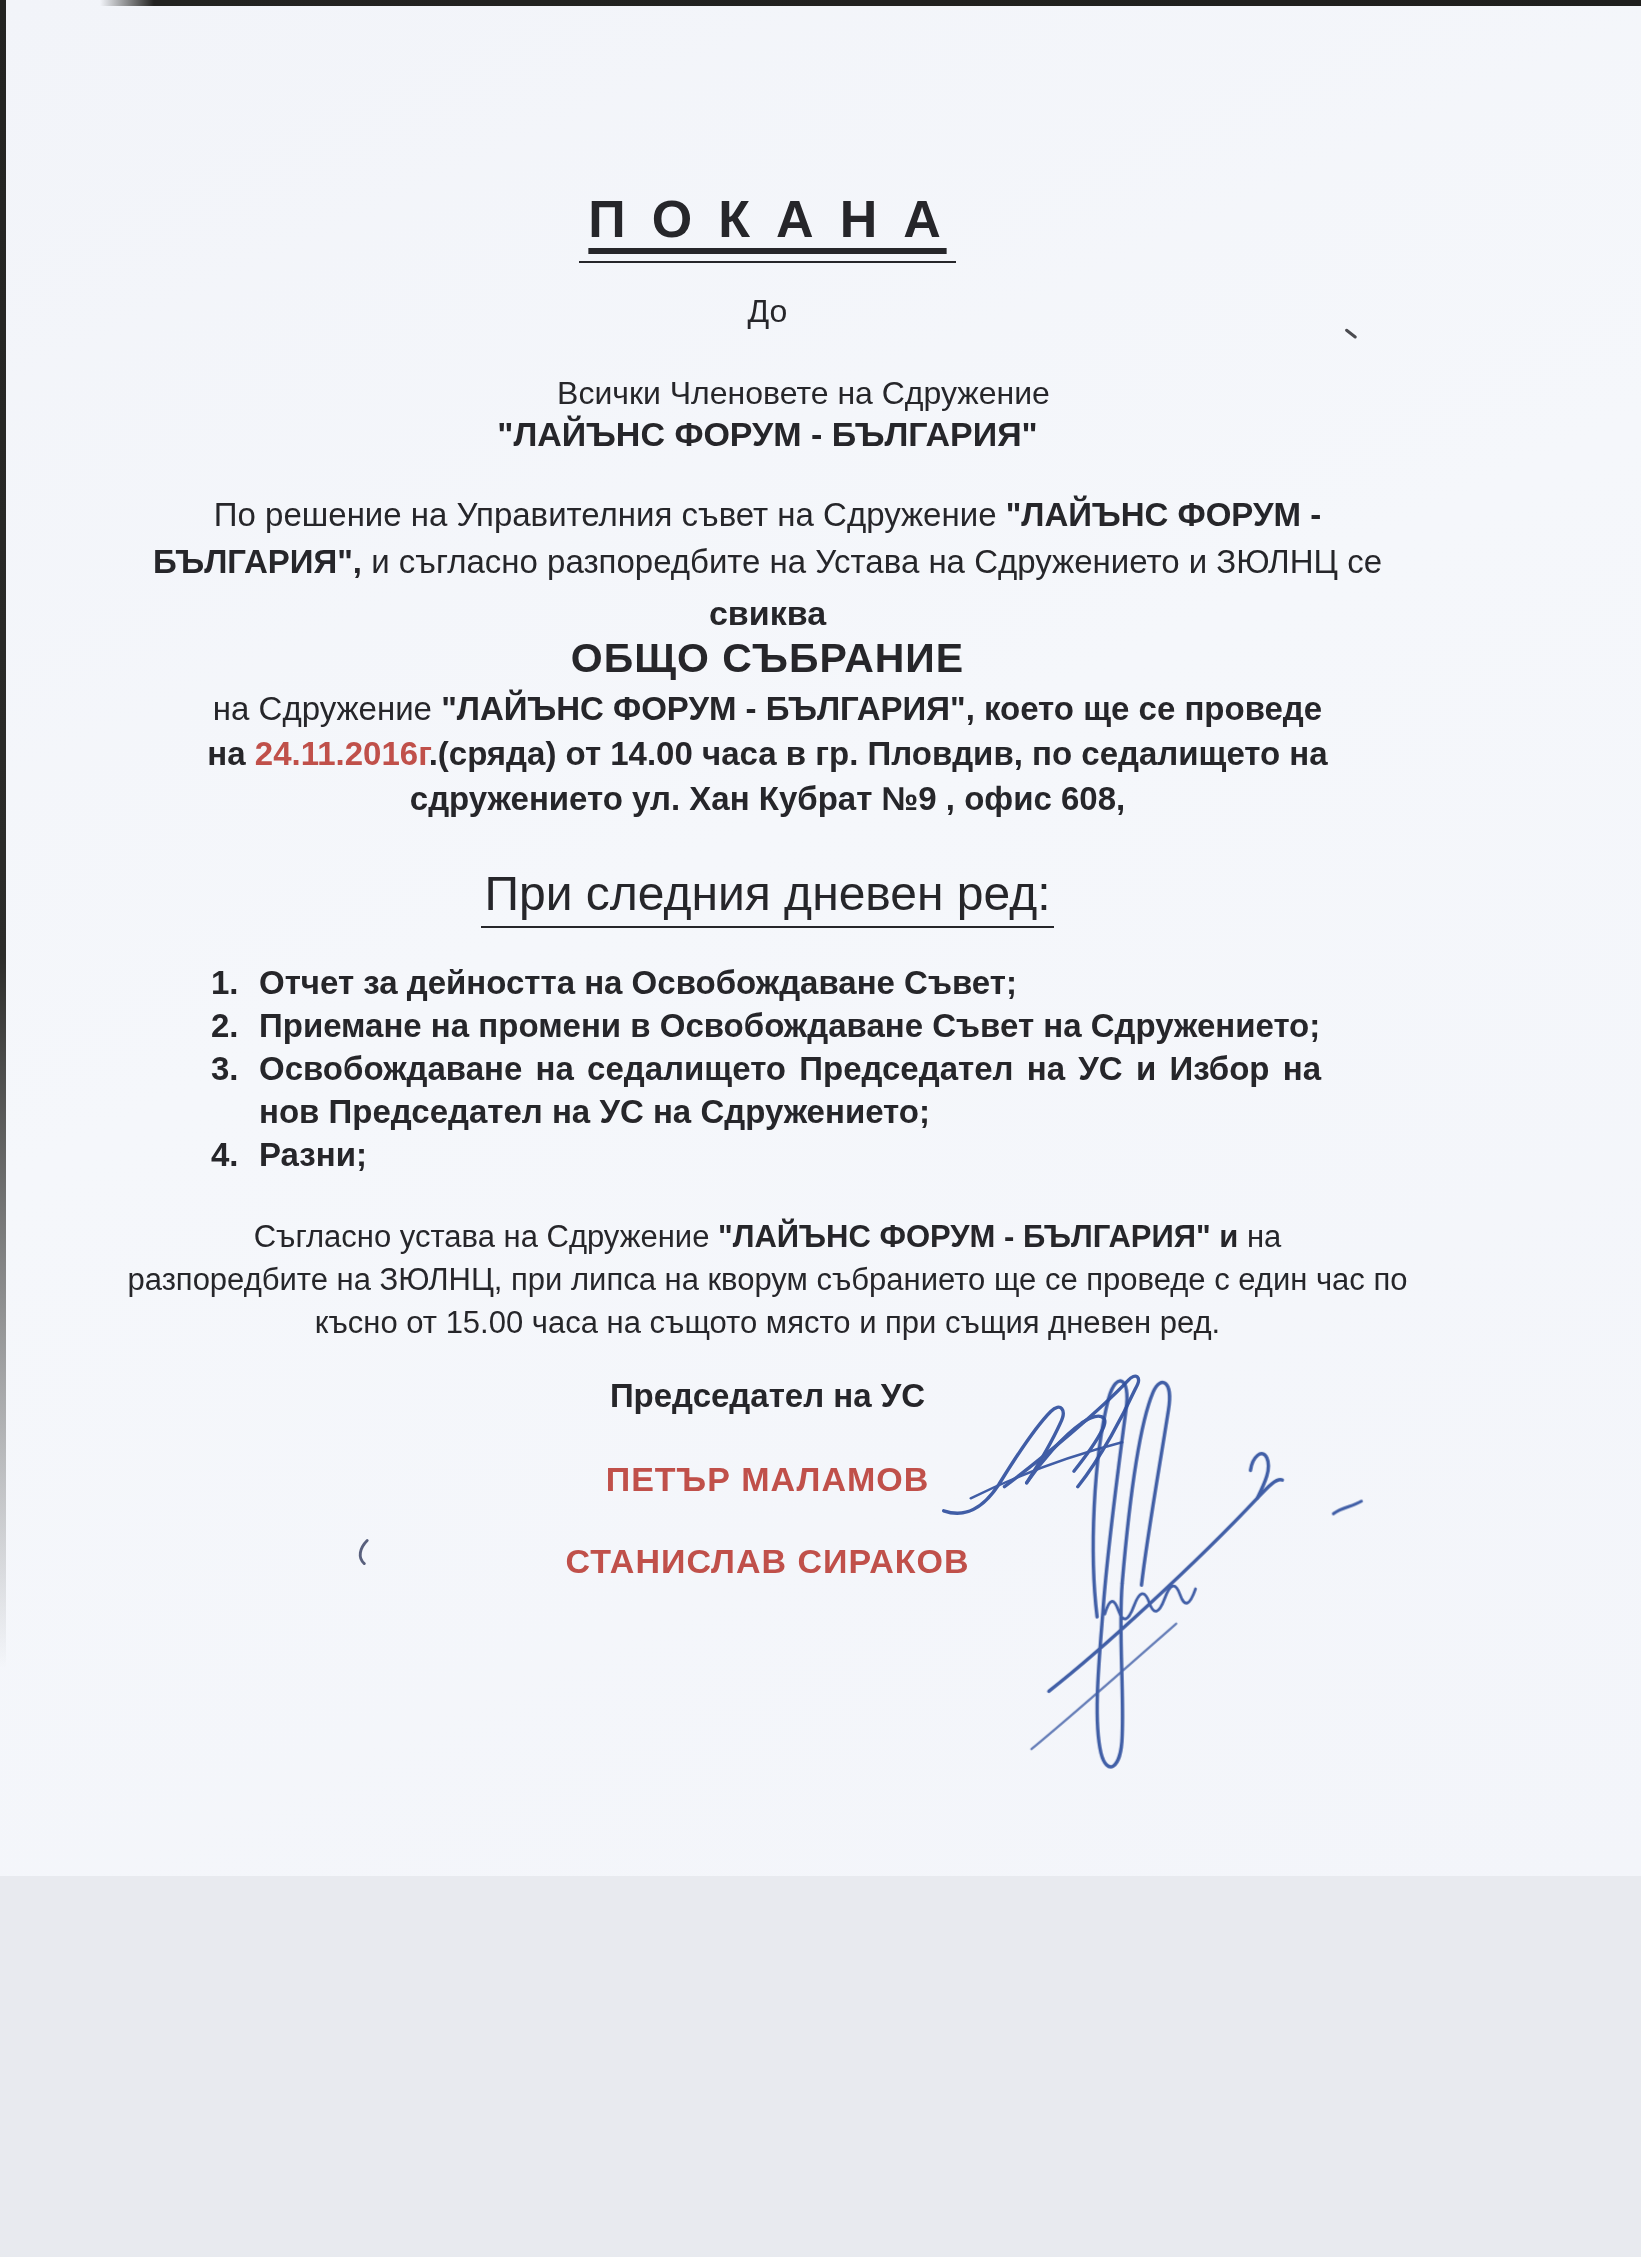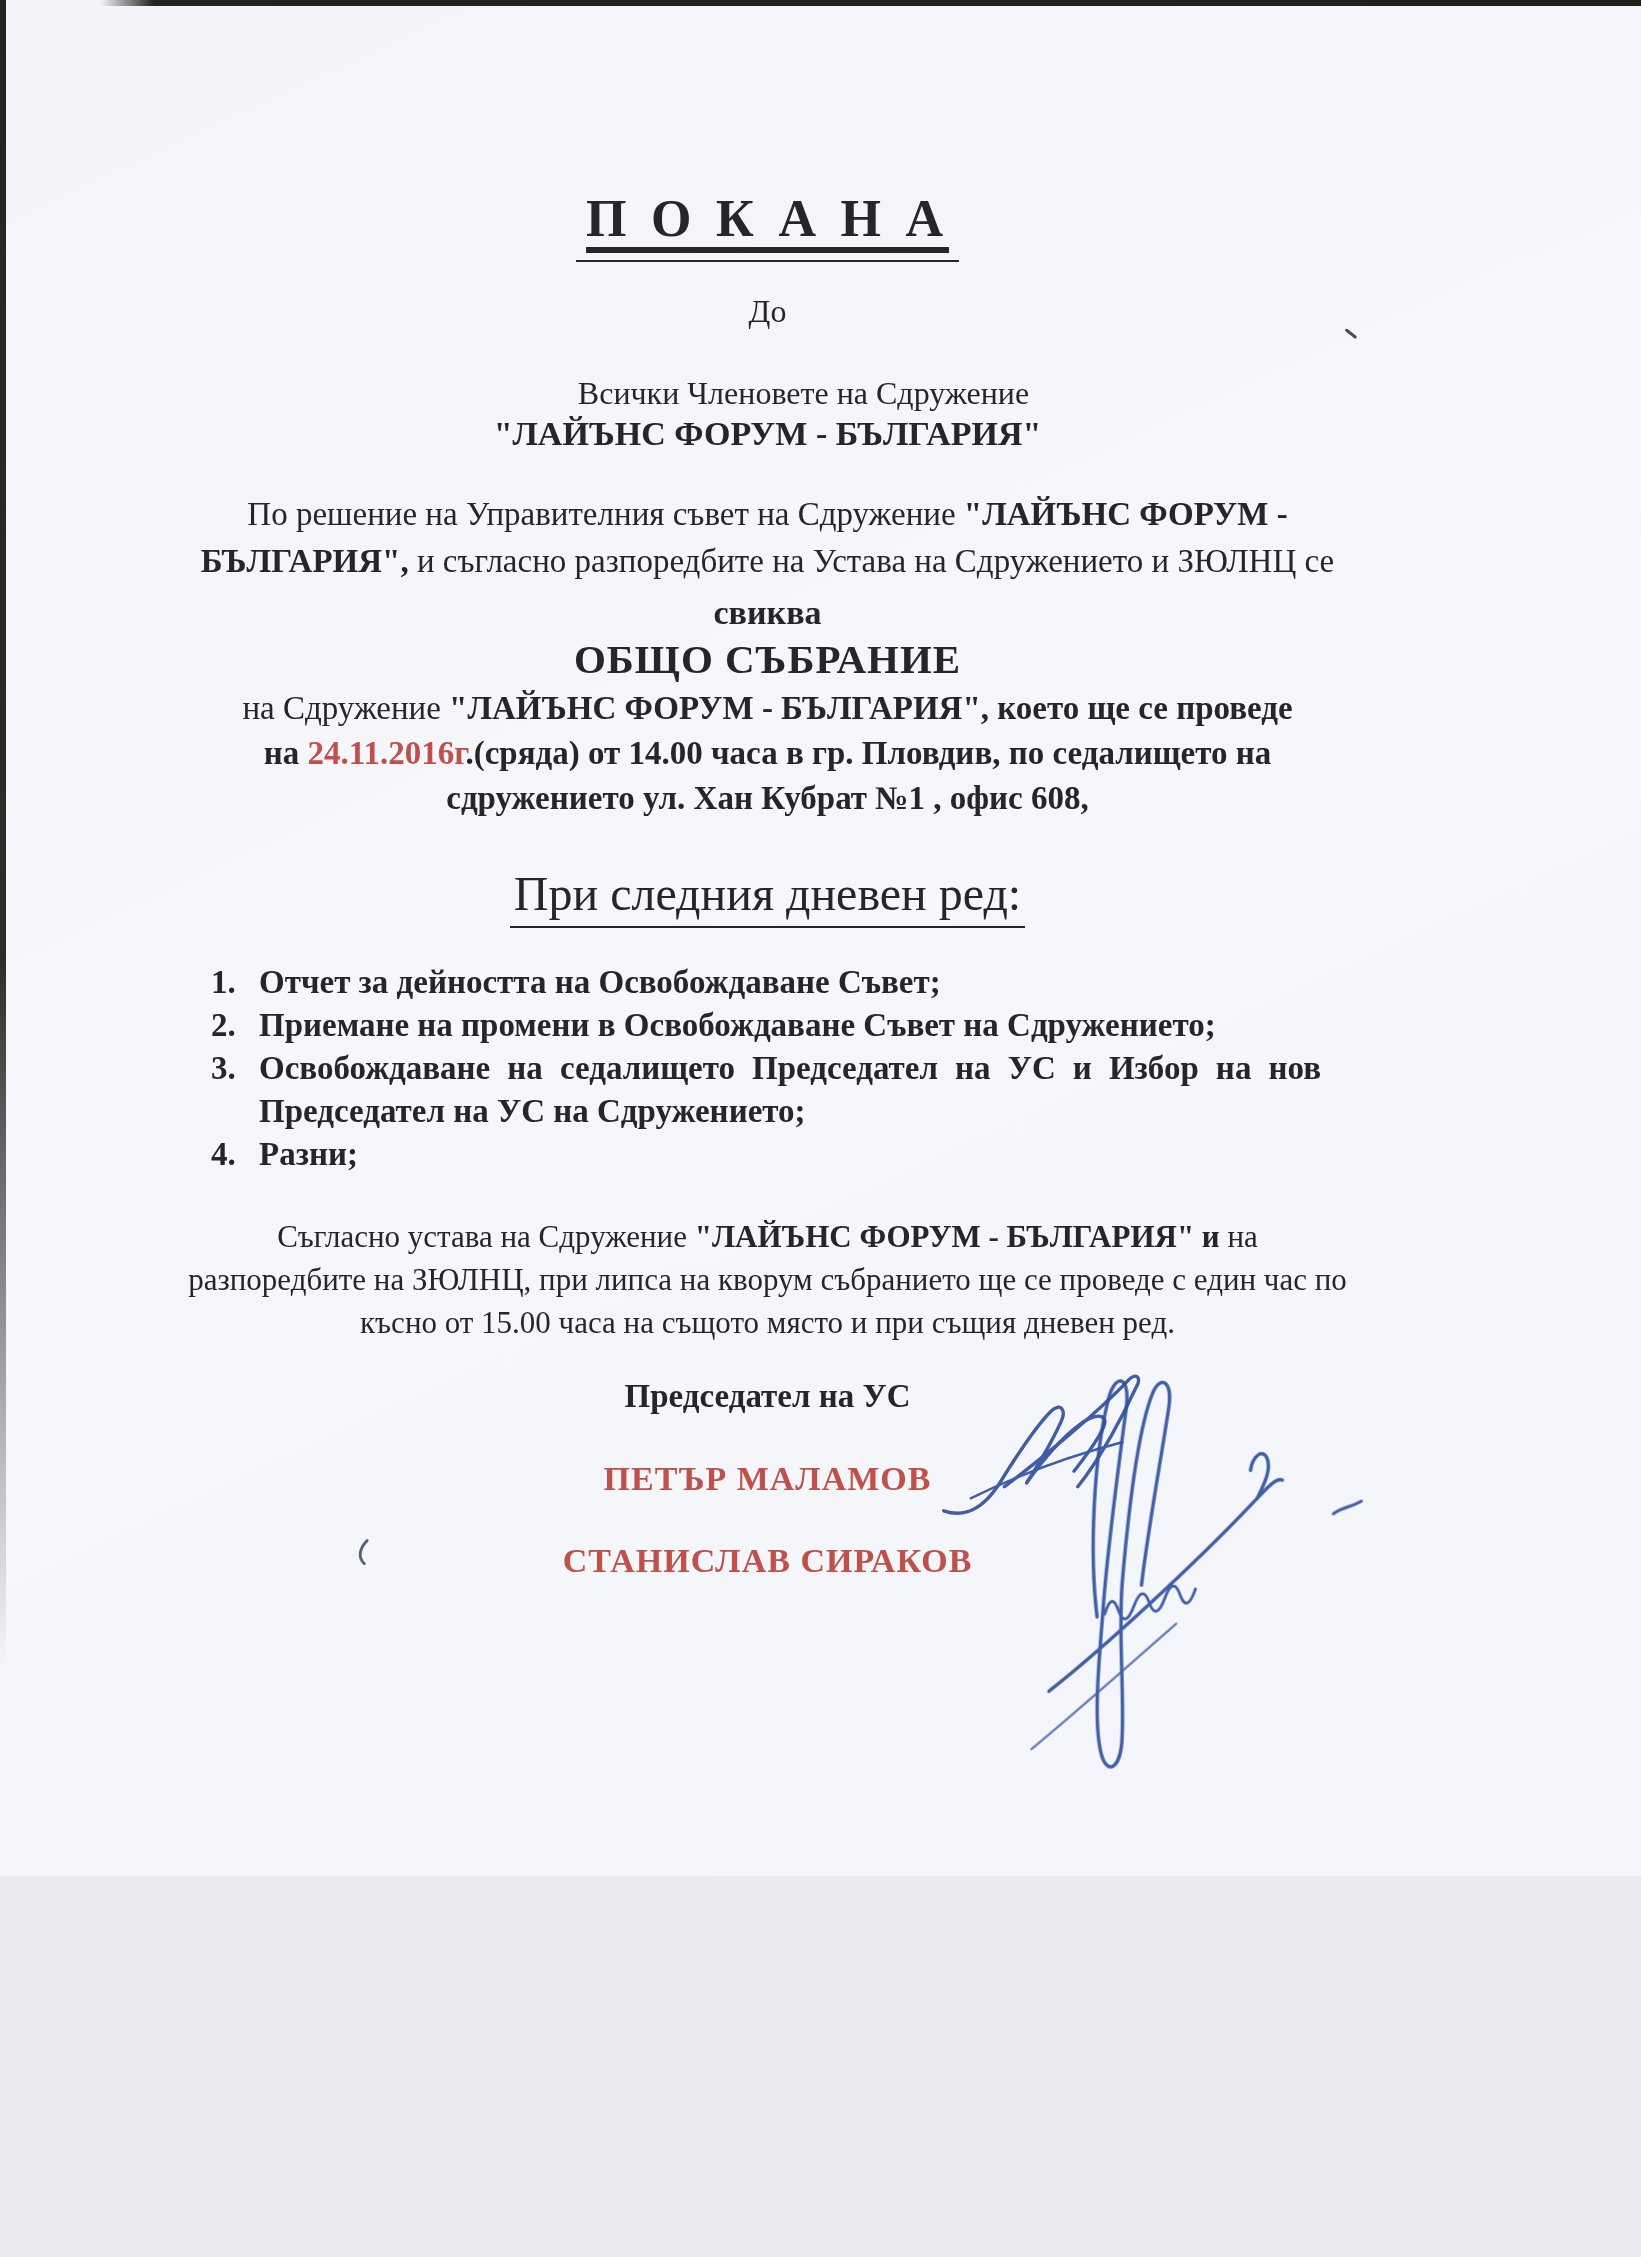--- a/index.html
+++ b/index.html
@@ -1,20 +1,20 @@
 <!DOCTYPE html>
 <html><head>
 <meta charset="utf-8">
 <style>
   html,body{margin:0;padding:0;}
   body{width:1641px;height:2257px;overflow:hidden;background:#e8eaef;}
   .paper{
     position:relative;width:1641px;height:1876px;overflow:hidden;
     background:linear-gradient(155deg,#f2f4f9 0%,#f5f7fb 45%,#f3f5fa 100%);
-    font-family:Liberation Serif, serif;
+    font-family:Liberation Sans, sans-serif;
     color:#26262a;
   }
   
   .edge-left{position:absolute;left:0;top:0;width:5.8px;height:1738px;
     background:linear-gradient(to bottom,#232321 0%,#2c2c2a 55%,rgba(44,44,42,0) 96%);}
   .edge-top{position:absolute;top:0;left:100px;right:0;height:5.8px;
     background:linear-gradient(to right,rgba(35,35,33,0) 0,#232321 54px,#1f1f1d 100%);}
   .speck{position:absolute;background:#4b4b50;border-radius:1.9px;}
 
   .blk{position:absolute;left:0;width:1535px;text-align:center;}
@@ -73,21 +73,21 @@
     <div><span class="run-r">По решение на Управителния съвет на Сдружение </span><span class="run-b">"ЛАЙЪНС ФОРУМ -</span></div>
     <div><span class="run-b">БЪЛГАРИЯ", </span><span class="run-r">и съгласно разпоредбите на Устава на Сдружението и ЗЮЛНЦ се</span></div>
   </div>
 
   <div class="blk convene">свиква</div>
   <div class="blk assembly">ОБЩО СЪБРАНИЕ</div>
 
   <div class="blk meeting">
     <div><span class="run-r">на Сдружение </span><span class="run-b">"ЛАЙЪНС ФОРУМ - БЪЛГАРИЯ", което ще се проведе</span></div>
     <div><span class="run-b">на </span><span class="run-red">24.11.2016г</span><span class="run-b">.(сряда) от 14.00 часа в гр. Пловдив, по седалището на</span></div>
-    <div><span class="run-b">сдружението ул. Хан Кубрат №1 , офис 608,</span></div>
+    <div><span class="run-b">сдружението ул. Хан Кубрат №9 , офис 608,</span></div>
   </div>
 
   <div class="blk agenda-heading-wrap">
     <span class="agenda-heading">При следния дневен ред:</span>
   </div>
 
   <div class="agenda">
     <div class="agenda-item">
       <span class="agenda-num">1.</span>
       <span class="agenda-text">Отчет за дейността на Освобождаване Съвет;</span>

